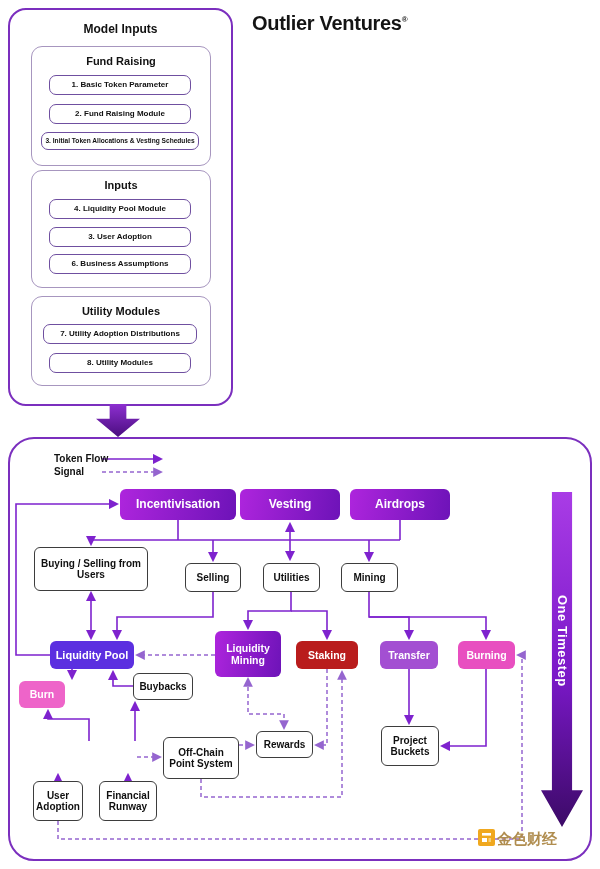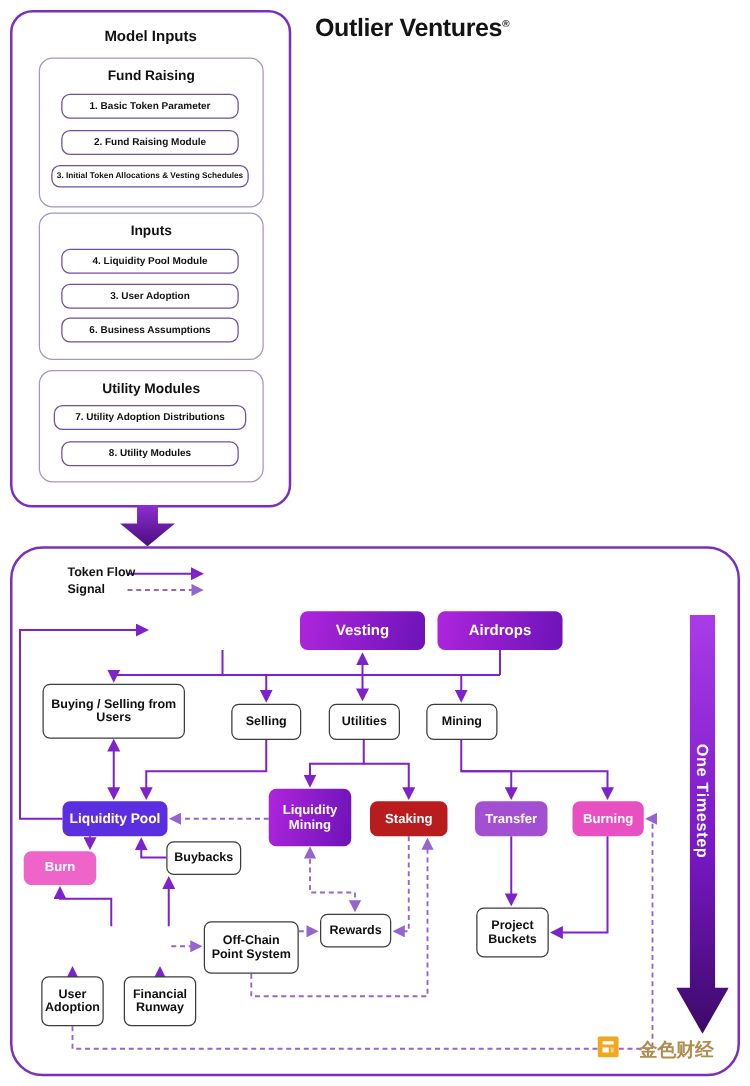--- a/index.html
+++ b/index.html
@@ -29,21 +29,21 @@
   .wnode{background:#fff;border:1.4px solid #3d3d3d;color:#0f0f0f;font-weight:600;border-radius:6px;font-size:10px}
   .lp{background:#5b2fe0}
   .stk{background:#b91c1c}
   .trf{background:#a34fd2}
   .brn{background:#e84fc0}
   .brn2{background:#ee64c9}
 
   .timestep{position:absolute;left:531px;top:53px;width:42px;height:335px;background:linear-gradient(#a93ce6,#7a18c8 55%,#3c0a67);clip-path:polygon(26% 0,74% 0,74% 89%,100% 89%,50% 100%,0 89%,26% 89%)}
   .timestep-label{position:absolute;left:0;top:0;width:100%;height:89%;display:flex;align-items:center;justify-content:center;writing-mode:vertical-rl;color:#fff;font-weight:700;font-size:13px;letter-spacing:0.5px}
 
-  .watermark{position:absolute;left:468px;top:390px;display:flex;align-items:center;gap:16px}
+  .watermark{position:absolute;left:468px;top:390px;display:flex;align-items:center;gap:2px}
   .wm-text{font-size:15px;font-weight:700;color:#b08d4f}
 </style>
 </head>
 <body>
 
 <div class="page">
 
   <div class="brand">
     <span>Outlier Ventures</span><sup>®</sup>
   </div>
@@ -118,35 +118,36 @@
         <path d="M229 306 H242" marker-end="url(#mD)"></path>
         <path d="M127 318 H149" marker-end="url(#mD)"></path>
         <path d="M48 382 V400 H512 V216 H509" marker-end="url(#mD)"></path>
         <path d="M191 340 V358 H332 V234" marker-end="url(#mD)"></path>
       </g>
     </svg>
 
     <div class="legend-label" style="left:44px;top:14px">Token Flow</div>
     <div class="legend-label" style="left:44px;top:27px">Signal</div>
 
+    <div class="node grad" style="left:110px;top:50px;width:116px;height:31px;font-size:12px">Incentivisation</div>
     <div class="node grad" style="left:340px;top:50px;width:100px;height:31px;font-size:12px">Airdrops</div>
     <div class="node grad" style="left:230px;top:50px;width:100px;height:31px;font-size:12px">Vesting</div>
 
     <div class="node wnode" style="left:24px;top:108px;width:114px;height:44px">Buying / Selling from Users</div>
     <div class="node wnode" style="left:175px;top:124px;width:56px;height:29px">Selling</div>
     <div class="node wnode" style="left:253px;top:124px;width:57px;height:29px">Utilities</div>
     <div class="node wnode" style="left:331px;top:124px;width:57px;height:29px">Mining</div>
 
     <div class="node lp" style="left:40px;top:202px;width:84px;height:28px;font-size:11px">Liquidity Pool</div>
     <div class="node grad" style="left:205px;top:192px;width:66px;height:46px;font-size:10.5px">Liquidity Mining</div>
     <div class="node stk" style="left:286px;top:202px;width:62px;height:28px">Staking</div>
     <div class="node trf" style="left:370px;top:202px;width:58px;height:28px">Transfer</div>
     <div class="node brn" style="left:448px;top:202px;width:57px;height:28px">Burning</div>
 
-    <div class="node brn2" style="left:9px;top:242px;width:58px;height:27px">Burn</div>
+    <div class="node brn2" style="left:9px;top:242px;width:46px;height:27px">Burn</div>
     <div class="node wnode" style="left:123px;top:234px;width:60px;height:27px">Buybacks</div>
 
     <div class="node wnode" style="left:153px;top:298px;width:76px;height:42px">Off-Chain Point System</div>
     <div class="node wnode" style="left:246px;top:292px;width:57px;height:27px">Rewards</div>
     <div class="node wnode" style="left:371px;top:287px;width:58px;height:40px">Project Buckets</div>
 
     <div class="node wnode" style="left:23px;top:342px;width:50px;height:40px">User Adoption</div>
     <div class="node wnode" style="left:89px;top:342px;width:58px;height:40px">Financial Runway</div>
 
     <div class="timestep">

